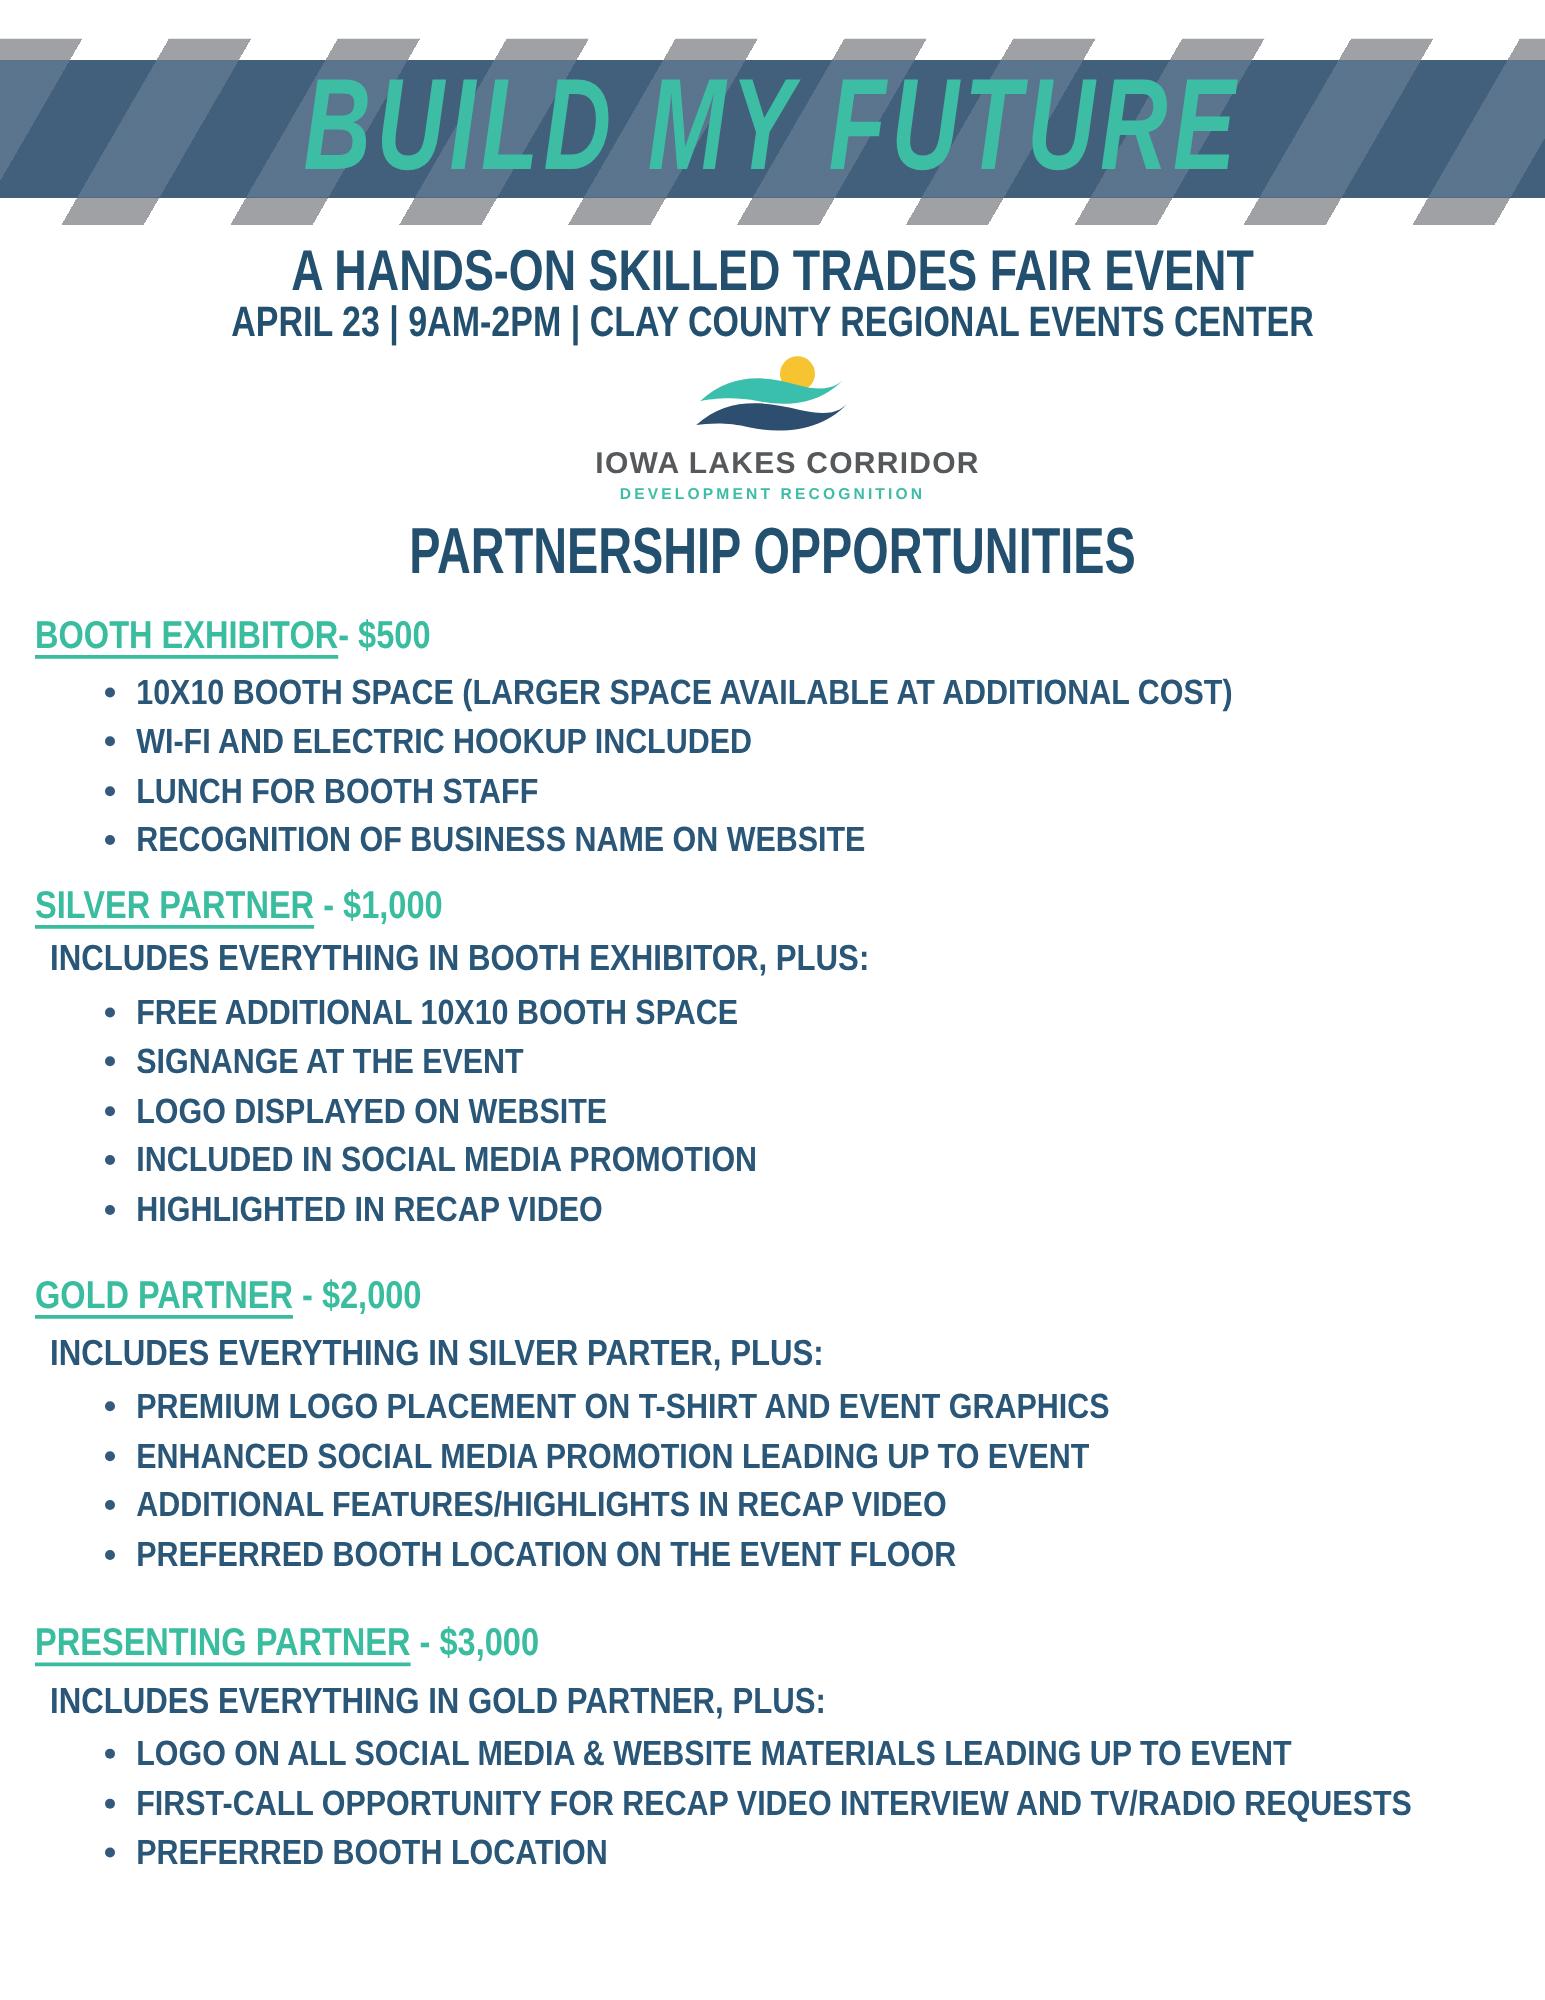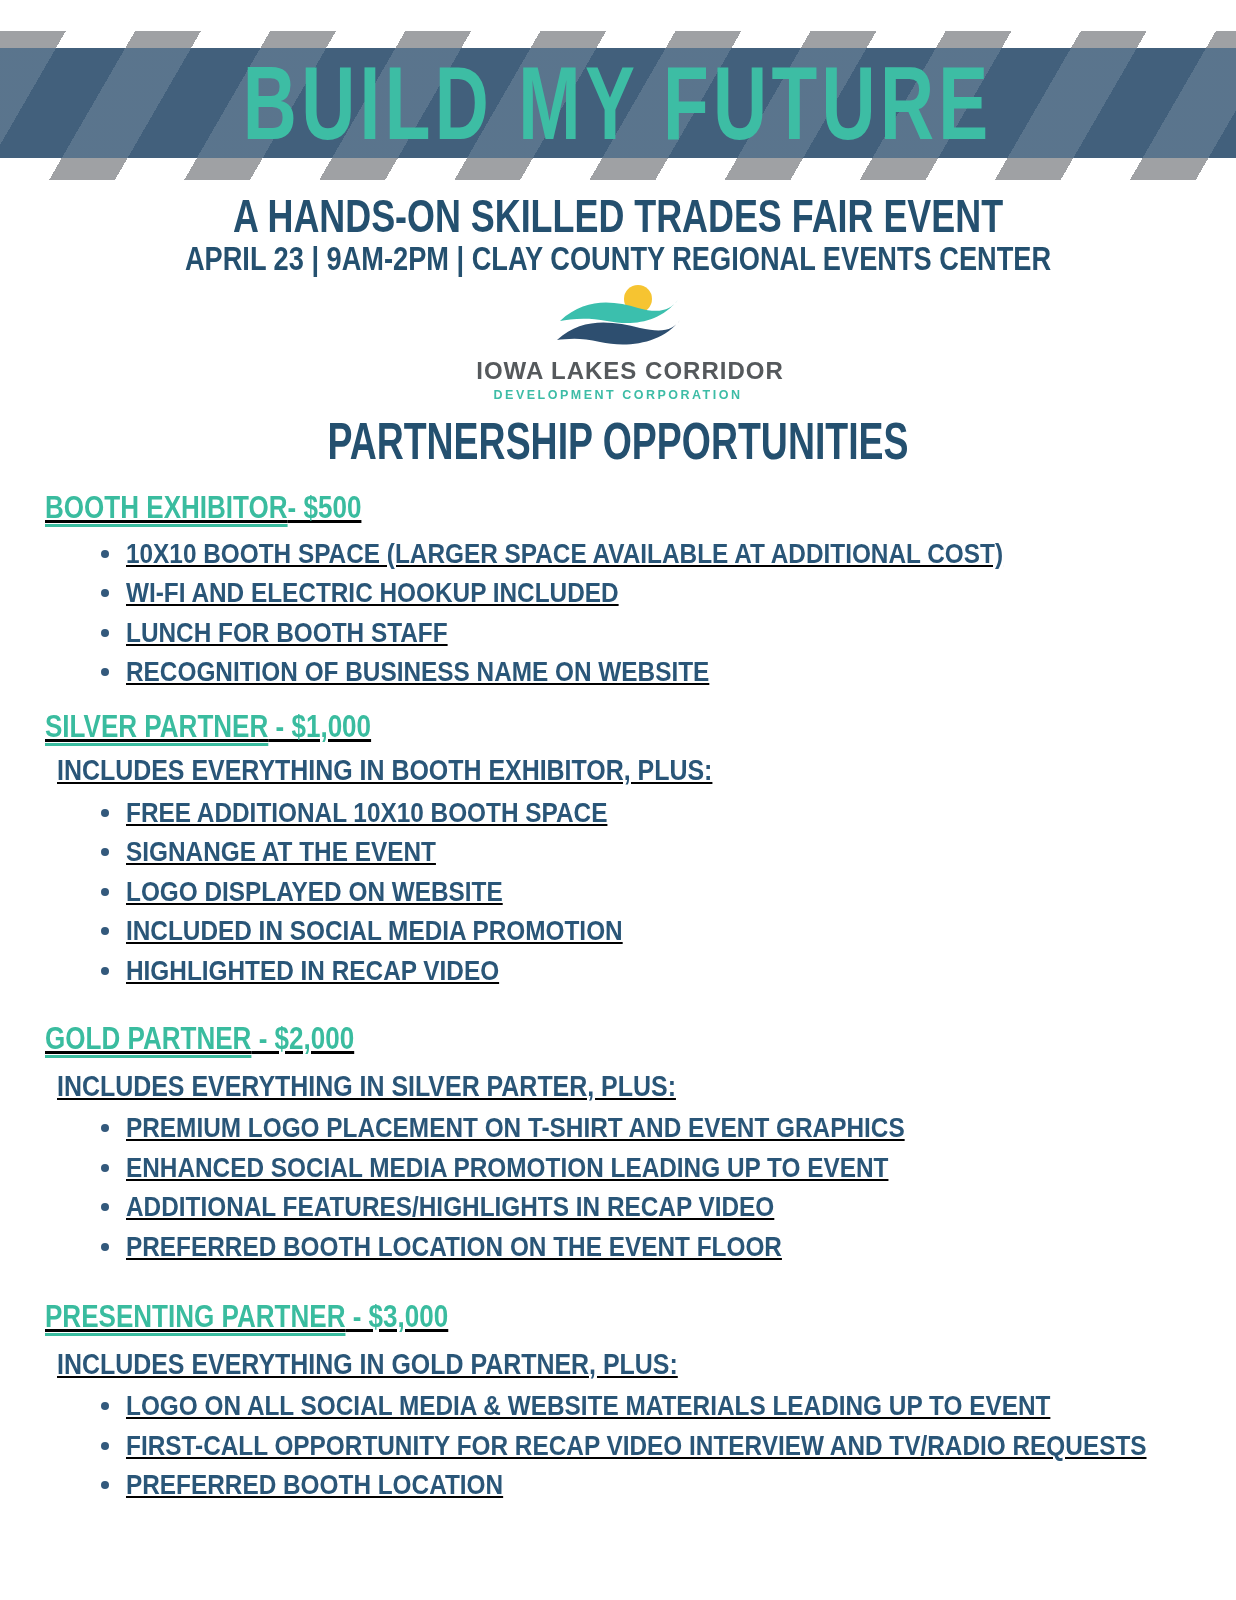--- a/index.html
+++ b/index.html
@@ -16,21 +16,21 @@
     height:149px;
     box-sizing:border-box;
     padding:17px 0 22px 0;          
     background-image:
       repeating-linear-gradient(120deg, rgba(255,255,255,0.13) 0 57px, transparent 57px 117px),
       linear-gradient(#42607C,#42607C),
       repeating-linear-gradient(120deg, #9FA1A4 0 57px, transparent 57px 117px);
     background-clip:content-box, content-box, border-box;
     background-origin:border-box, border-box, border-box;
     background-repeat:repeat, no-repeat, repeat;
-    display:flex;align-items:center;justify-content:center;
+    display:flex;justify-content:center;font-style:italic;
   }
   .banner-title{
     margin:0;
     font-size:104px;font-weight:bold;line-height:1;
     letter-spacing:6px;color:#3DBDA4;white-space:nowrap;
     transform:scaleX(0.72);
   }
 
   
   .subtitle{
@@ -56,21 +56,21 @@
     letter-spacing:2.5px;color:#3DBCA6;
   }
 
   .page-title{
     margin:12px 0 0 0;text-align:center;font-weight:bold;
     font-size:52px;line-height:54px;color:#24506F;white-space:nowrap;
     transform:scaleX(0.72);
   }
 
   
-  .section{margin:17px;text-decoration:underline;}
+  .section{margin:0;}
   .section-heading{
     margin:22px 0 0 28px;
     font-size:31px;line-height:36px;font-weight:bold;
     color:#3ABC9F;white-space:nowrap;
     transform:scaleX(0.84);transform-origin:left center;
   }
   .section-name{
     text-decoration:underline;
     text-decoration-thickness:2.5px;
     text-underline-offset:6px;
@@ -114,21 +114,21 @@
   <div class="subtitle">A HANDS-ON SKILLED TRADES FAIR EVENT</div>
   <div class="event-info">APRIL 23 | 9AM-2PM | CLAY COUNTY REGIONAL EVENTS CENTER</div>
 
   <div class="logo">
     <svg width="132" height="74" viewBox="0 0 132 74">
       <circle cx="86" cy="17" r="14" fill="#F6C431"></circle>
       <path d="M8 39 C 34 15, 62 19, 86 26 C 108 32, 118 28, 126 18 C 107 41, 80 44, 55 39 C 35 35, 18 37, 8 39 Z" fill="#3BBFAD"></path>
       <path d="M5 58 C 30 35, 60 39, 88 46 C 111 51, 121 48, 128 38 C 110 62, 75 66, 48 60 C 28 55, 14 57, 5 58 Z" fill="#2D4E6F"></path>
     </svg>
     <div class="logo-name">IOWA LAKES CORRIDOR</div>
-    <div class="logo-tagline">DEVELOPMENT CORPORATION</div>
+    <div class="logo-tagline">DEVELOPMENT RECOGNITION</div>
   </div>
 
   <h2 class="page-title">PARTNERSHIP OPPORTUNITIES</h2>
 
   <section class="section">
     <div class="section-heading"><span class="section-name">BOOTH EXHIBITOR</span><span class="section-price">- $500</span></div>
     <div class="bullets">
       <div class="bullet-row">
           <span class="dot"></span>
           <span class="bullet-text">10X10 BOOTH SPACE (LARGER SPACE AVAILABLE AT ADDITIONAL COST)</span>

